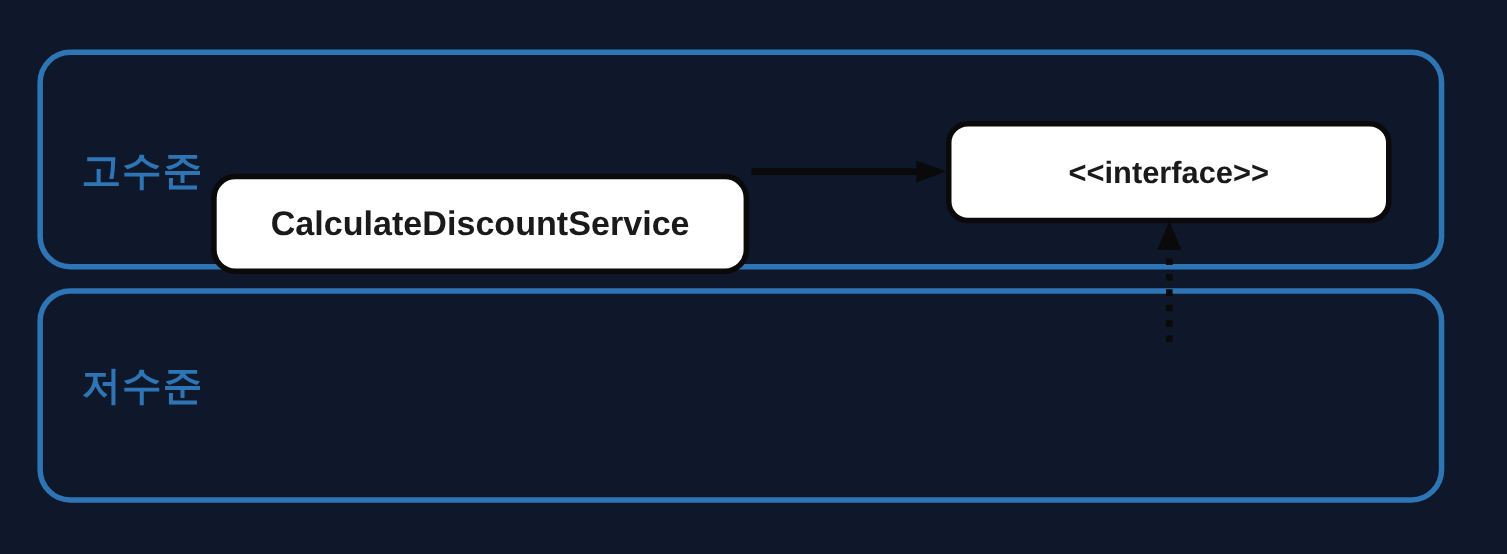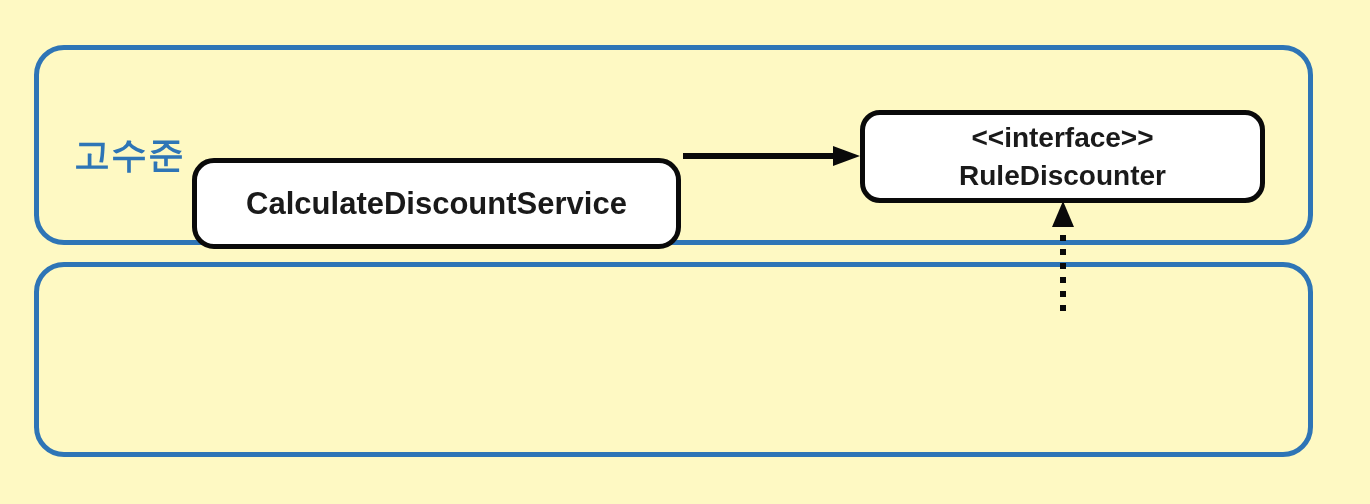--- a/index.html
+++ b/index.html
@@ -5,21 +5,21 @@
   html, body {
     margin: 0;
     padding: 0;
     background: #ffffff;
     font-family: "Liberation Sans", "DejaVu Sans", sans-serif;
   }
   .canvas {
     position: relative;
     width: 1370px;
     height: 504px;
-    background: #fef9c3;
+    background: #0f172a;
     overflow: hidden;
   }
   
   .layer-box {
     position: absolute;
     left: 34px;
     width: 1279px;
     border: 5px solid #2E75B6;
     border-radius: 30px;
     box-sizing: border-box;
@@ -85,28 +85,28 @@
 </head>
 <body>
 
 <div class="canvas">
 
   <div class="layer-box high"></div>
 
   <div class="layer-box low"></div>
 
   <span class="layer-label high">고수준</span>
+  <span class="layer-label low">저수준</span>
 
   <div class="node calc">
     <span>CalculateDiscountService</span>
   </div>
 
   <div class="node iface">
     <span>&lt;&lt;interface&gt;&gt;</span>
-    <span>RuleDiscounter</span>
   </div>
 
 
   <svg class="arrows" viewBox="0 0 1370 504" xmlns="http://www.w3.org/2000/svg">
 
     <g>
       <line x1="683" y1="156" x2="838" y2="156" stroke="#0a0a0a" stroke-width="6"></line>
       <polygon points="860,156 833,146 833,166" fill="#0a0a0a"></polygon>
     </g>
 

